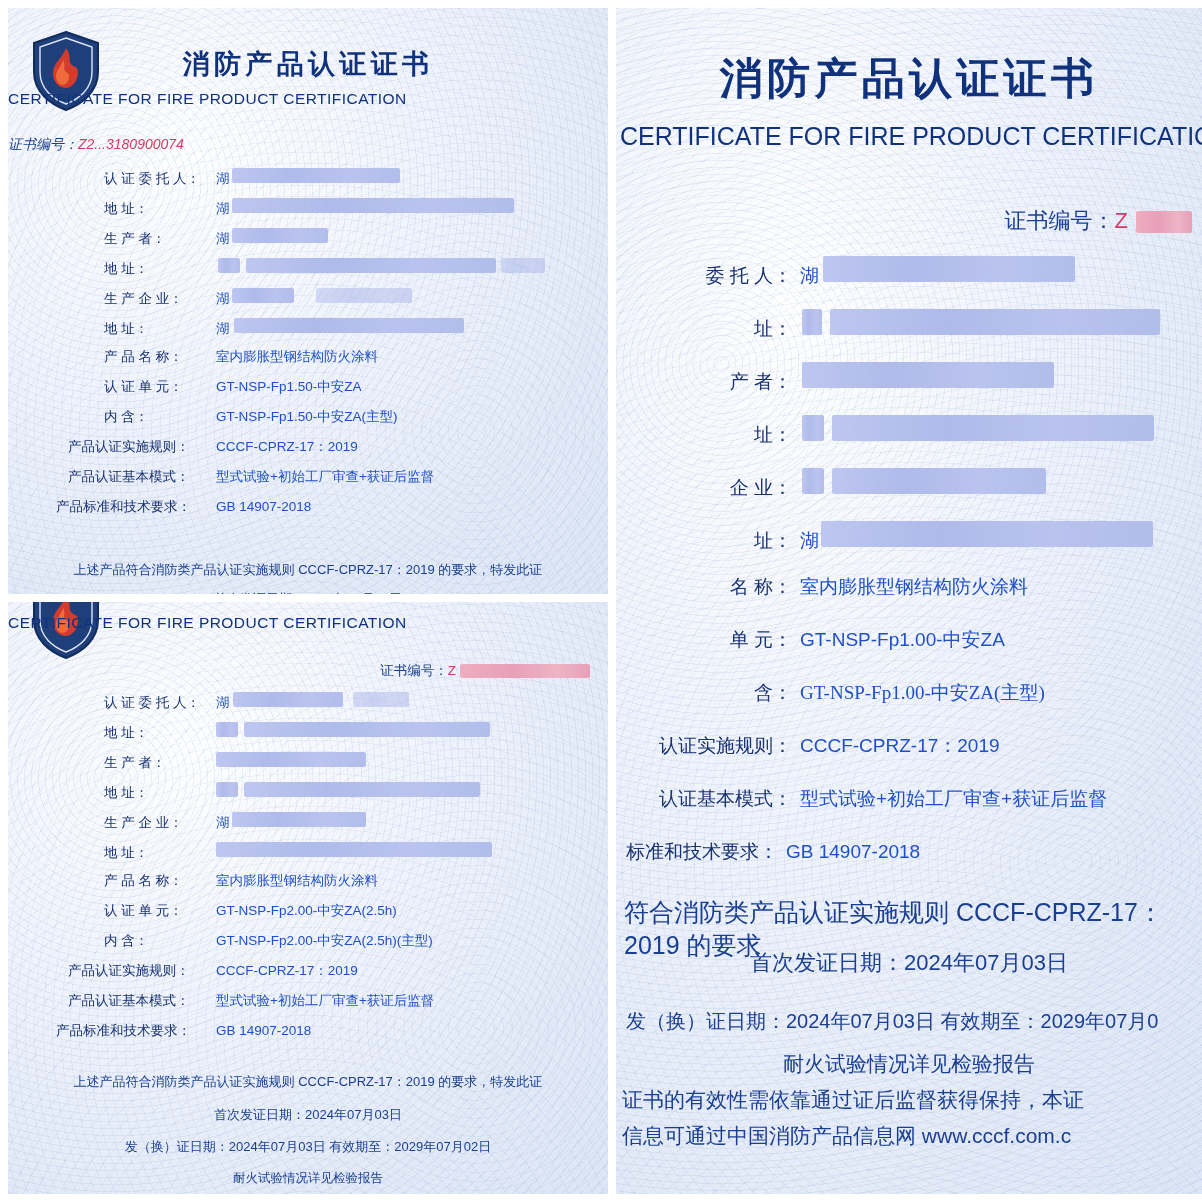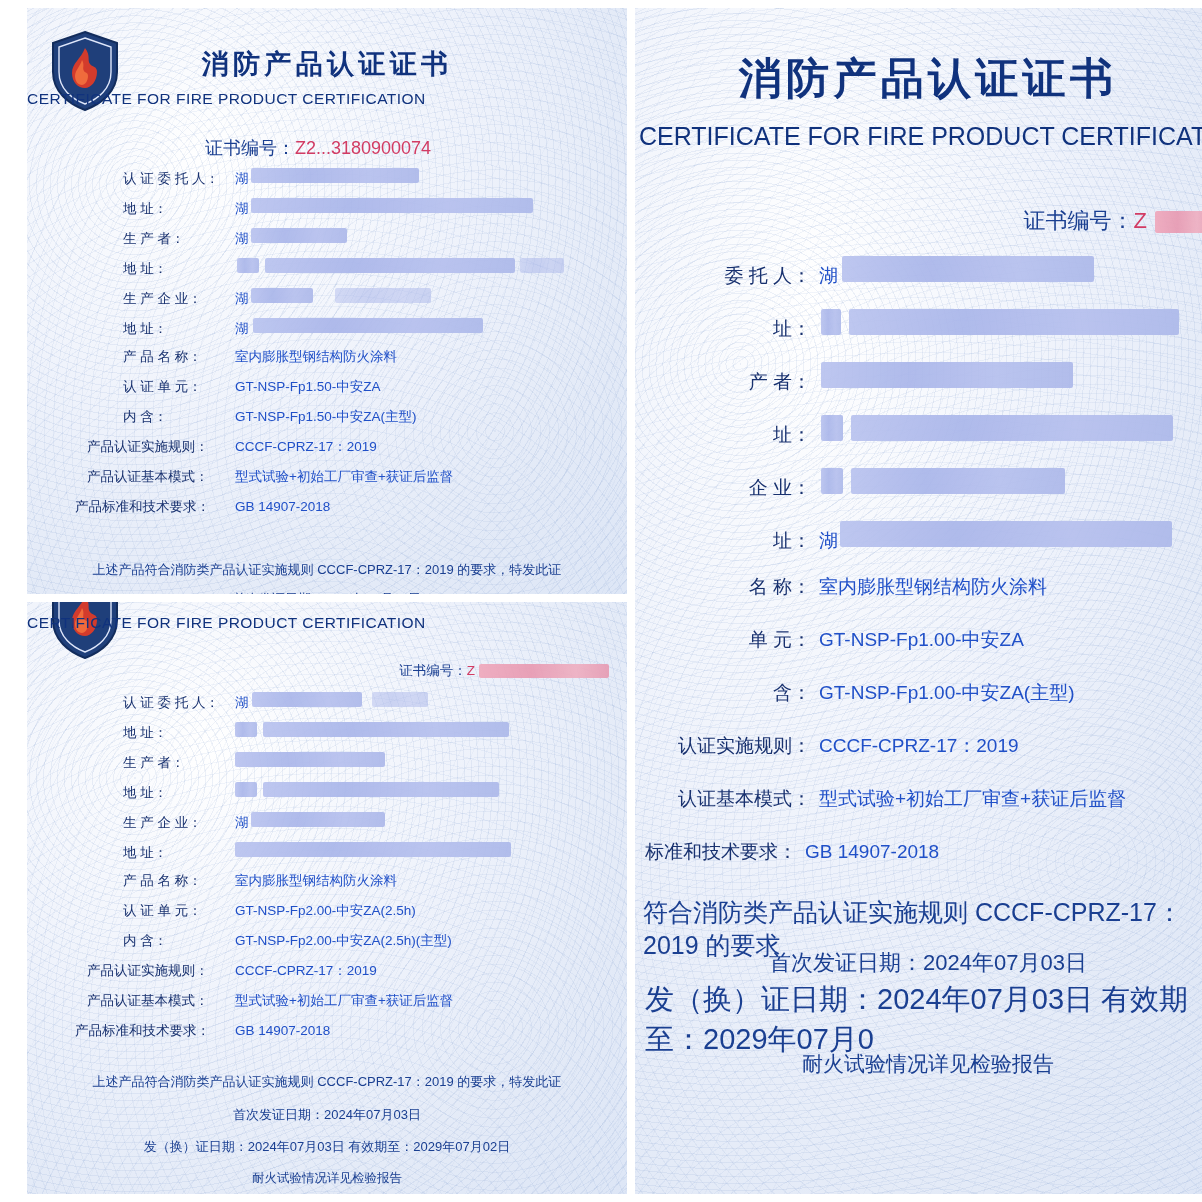--- a/index.html
+++ b/index.html
@@ -1,18 +1,18 @@
 <!DOCTYPE html>
 <html><head>
 <meta charset="utf-8">
 <style>
   html,body{margin:0;padding:0;background:#ffffff;}
   body{width:1202px;height:1202px;overflow:hidden;font-family:"Liberation Sans","DejaVu Sans",sans-serif;}
 
-  .page{position:relative;width:1050px;height:1202px;background:#fff;margin-left:19px;}
+  .page{position:relative;width:1050px;height:1202px;background:#fff;}
 
   
   .cert{
     position:absolute;
     background:
       radial-gradient(ellipse at 30% 25%, #ffffff 0%, #eef2fb 45%, #e3eaf7 75%, #dde6f6 100%);
     overflow:hidden;
     box-sizing:border-box;
   }
   
@@ -60,21 +60,21 @@
   .mask.ghost{opacity:.55;}
 
   
   .emblem{position:absolute;}
   .emblem svg{display:block;}
 
   
   #certTopLeft{left:8px;top:8px;width:600px;height:588px;}
   #certTopLeft .title-cn{font-size:27px;margin-top:38px;}
   #certTopLeft .title-en{font-size:15.5px;margin-top:8px;}
-  #certTopLeft .certno{position:absolute;left:0;right:18px;top:128px;text-align:center;font-size:18px;color:#1a3f91;}
+  #certTopLeft .certno{position:absolute;left:0;right:18px;top:128px;text-align:left;font-size:14px;color:#1a3f91;font-style:italic;}
   #certTopLeft .rows{position:absolute;left:96px;top:160px;right:14px;}
   #certTopLeft .row{font-size:13.5px;height:30px;}
   #certTopLeft .lbl{width:112px;display:inline-block;}
   #certTopLeft .note{position:absolute;left:0;right:0;top:553px;text-align:center;font-size:13px;color:#1a3f91;}
   #certTopLeft .issue{position:absolute;left:0;right:0;top:582px;text-align:center;font-size:13px;color:#1a3f91;}
 
   
   #certBottomLeft{left:8px;top:600px;width:600px;height:594px;}
   #certBottomLeft .title-en{font-size:15.5px;margin-top:14px;}
   #certBottomLeft .certno{position:absolute;left:0;right:18px;top:62px;text-align:right;font-size:13.5px;color:#1a3f91;}
@@ -89,21 +89,21 @@
   
   #certRight{left:616px;top:8px;width:586px;height:1186px;}
   #certRight .title-cn{font-size:43px;margin-top:42px;letter-spacing:.10em;}
   #certRight .title-en{font-size:25px;margin-top:14px;letter-spacing:0;margin-left:4px;}
   #certRight .certno{position:absolute;left:0;right:10px;top:198px;text-align:right;font-size:22px;color:#1a3f91;}
   #certRight .rows{position:absolute;left:8px;top:248px;right:6px;}
   #certRight .row{font-size:19px;height:53px;}
   #certRight .lbl{width:168px;display:inline-block;text-align:right;}
   #certRight .note{position:absolute;left:0;right:0;top:888px;font-size:25px;color:#1a3f91;padding-left:8px;}
   #certRight .issue{position:absolute;left:0;right:0;top:940px;text-align:center;font-size:22px;color:#1a3f91;}
-  #certRight .issue2{position:absolute;left:0;right:0;top:972px;font-size:29px;color:#1a3f91;padding-left:10px;}
+  #certRight .issue2{position:absolute;left:0;right:0;top:1000px;font-size:20px;color:#1a3f91;padding-left:10px;}
   #certRight .foot1{position:absolute;left:0;right:0;top:1042px;text-align:center;font-size:21px;color:#1a3f91;}
   #certRight .foot2{position:absolute;left:0;right:0;top:1078px;font-size:21px;color:#1a3f91;padding-left:6px;}
   #certRight .foot3{position:absolute;left:0;right:0;top:1114px;font-size:21px;color:#1a3f91;padding-left:6px;}
 
   .sep-v{position:absolute;left:609px;top:0;width:7px;height:1202px;background:#ffffff;z-index:5;}
   .sep-h{position:absolute;left:0;top:594px;width:610px;height:8px;background:#ffffff;z-index:5;}
 </style>
 </head>
 <body>
 
@@ -311,37 +311,39 @@
       <div class="row">
           <span class="lbl">名    称：</span>
           <span class="val" style="margin-left:8px;">室内膨胀型钢结构防火涂料</span>
         </div>
       <div class="row">
           <span class="lbl">单    元：</span>
           <span class="val" style="margin-left:8px;">GT-NSP-Fp1.00-中安ZA</span>
         </div>
       <div class="row">
           <span class="lbl">含：</span>
-          <span class="val" style="margin-left:8px;">GT-NSP-Fp1.00-中安ZA(主型)</span>
+          <span class="val" style="margin-left:8px;font-family:Liberation Serif, serif;">GT-NSP-Fp1.00-中安ZA(主型)</span>
         </div>
       <div class="row">
           <span class="lbl" style="width:250px;margin-left:-82px;">认证实施规则：</span>
           <span class="val" style="margin-left:8px;">CCCF-CPRZ-17：2019</span>
         </div>
       <div class="row">
           <span class="lbl" style="width:250px;margin-left:-82px;">认证基本模式：</span>
           <span class="val" style="margin-left:8px;">型式试验+初始工厂审查+获证后监督</span>
         </div>
       <div class="row">
           <span class="lbl" style="width:250px;margin-left:-96px;">标准和技术要求：</span>
           <span class="val" style="margin-left:8px;">GB 14907-2018</span>
         </div>
     </div>
 
     <div class="note">符合消防类产品认证实施规则 CCCF-CPRZ-17：2019 的要求</div>
     <div class="issue">首次发证日期：2024年07月03日</div>
     <div class="issue2">发（换）证日期：2024年07月03日 有效期至：2029年07月0</div>
     <div class="foot1">耐火试验情况详见检验报告</div>
+    <div class="foot2">证书的有效性需依靠通过证后监督获得保持，本证</div>
+    <div class="foot3">信息可通过中国消防产品信息网 www.cccf.com.c</div>
   </div>
 
   <div class="sep-v"></div>
   <div class="sep-h"></div>
 </div>
 
 </body></html>

